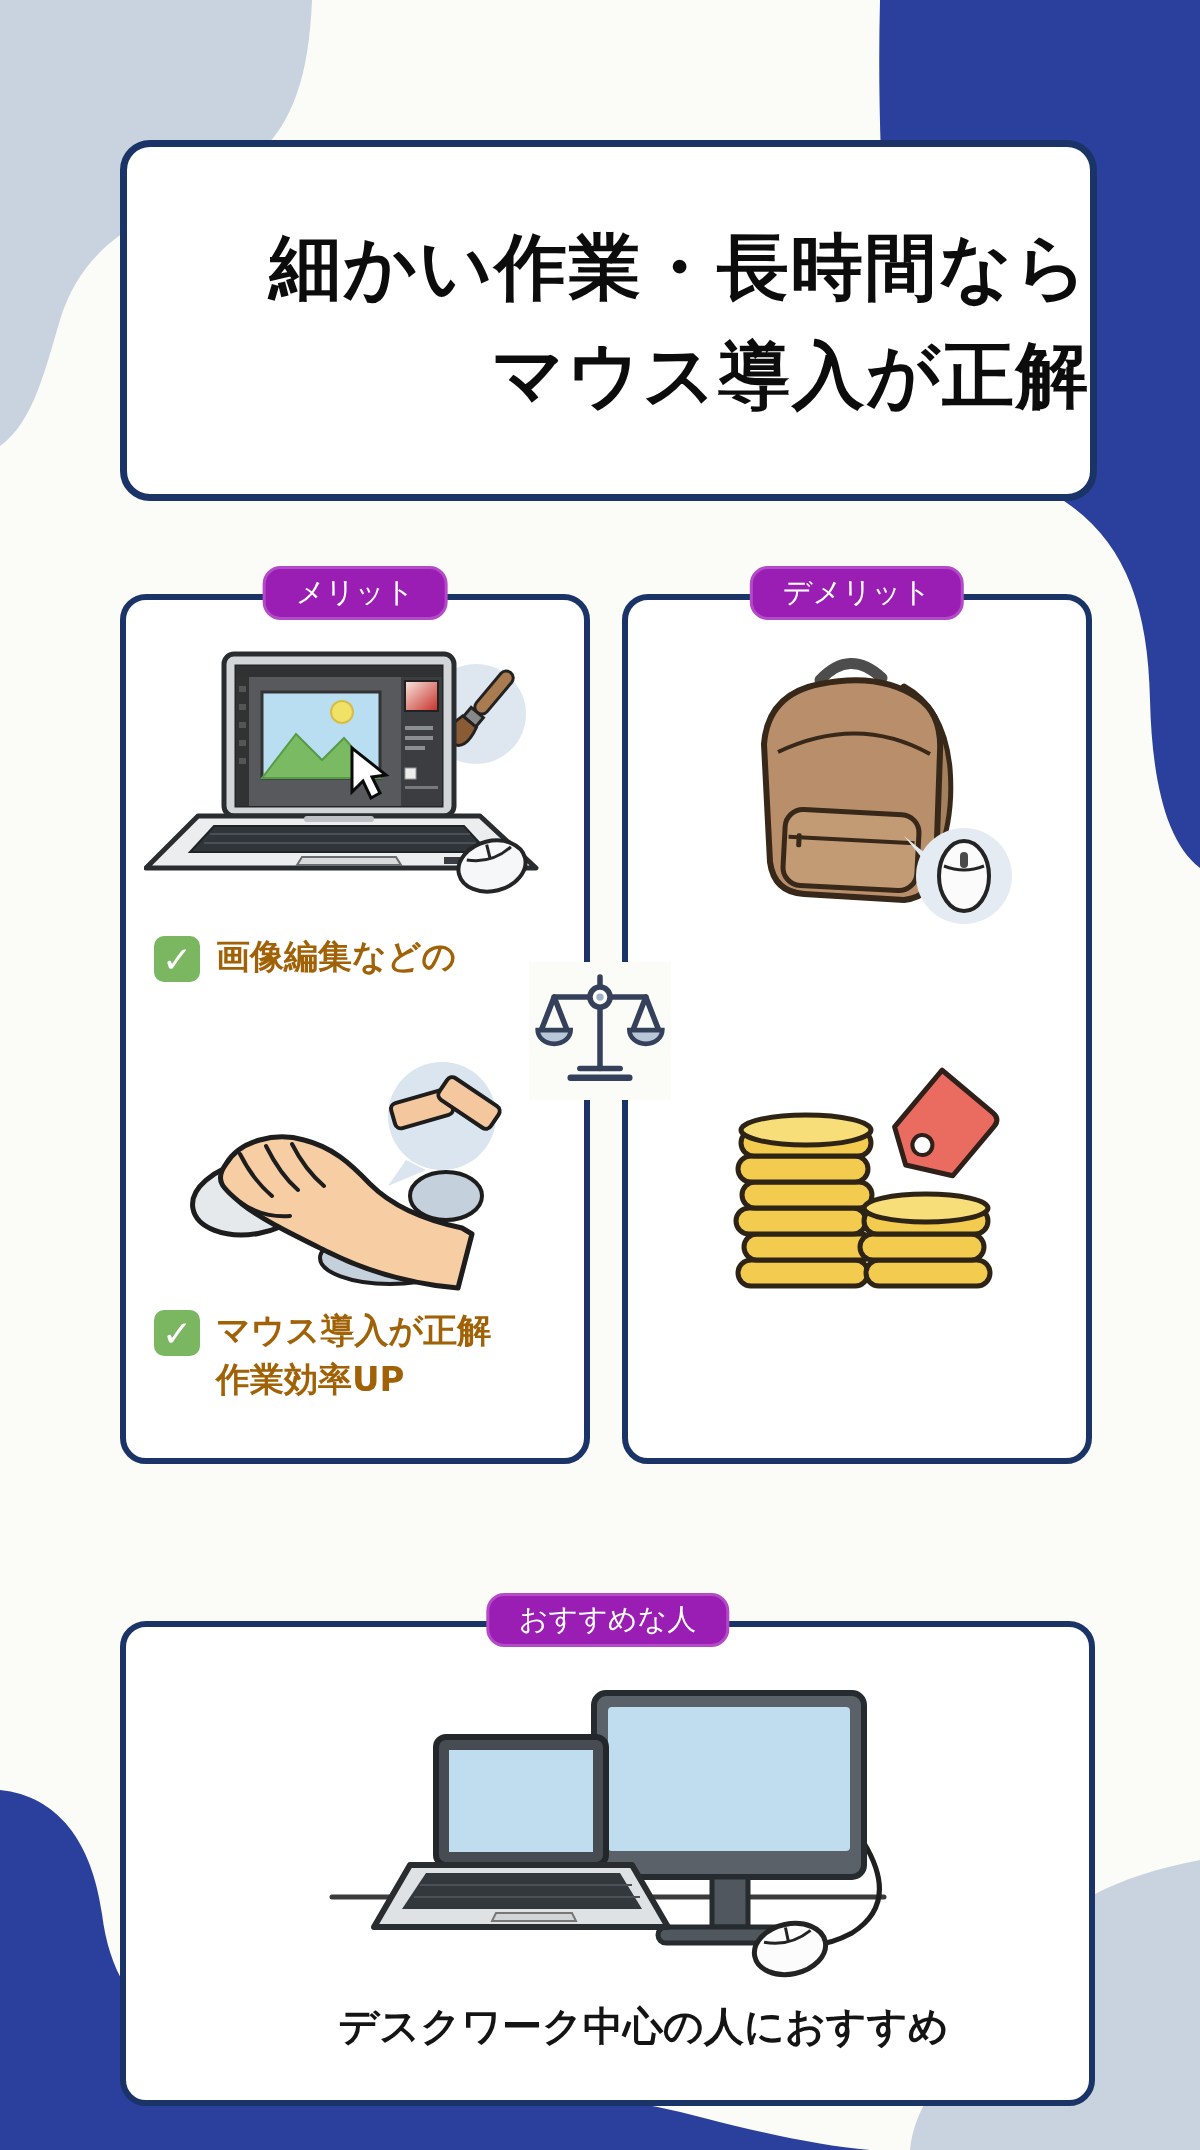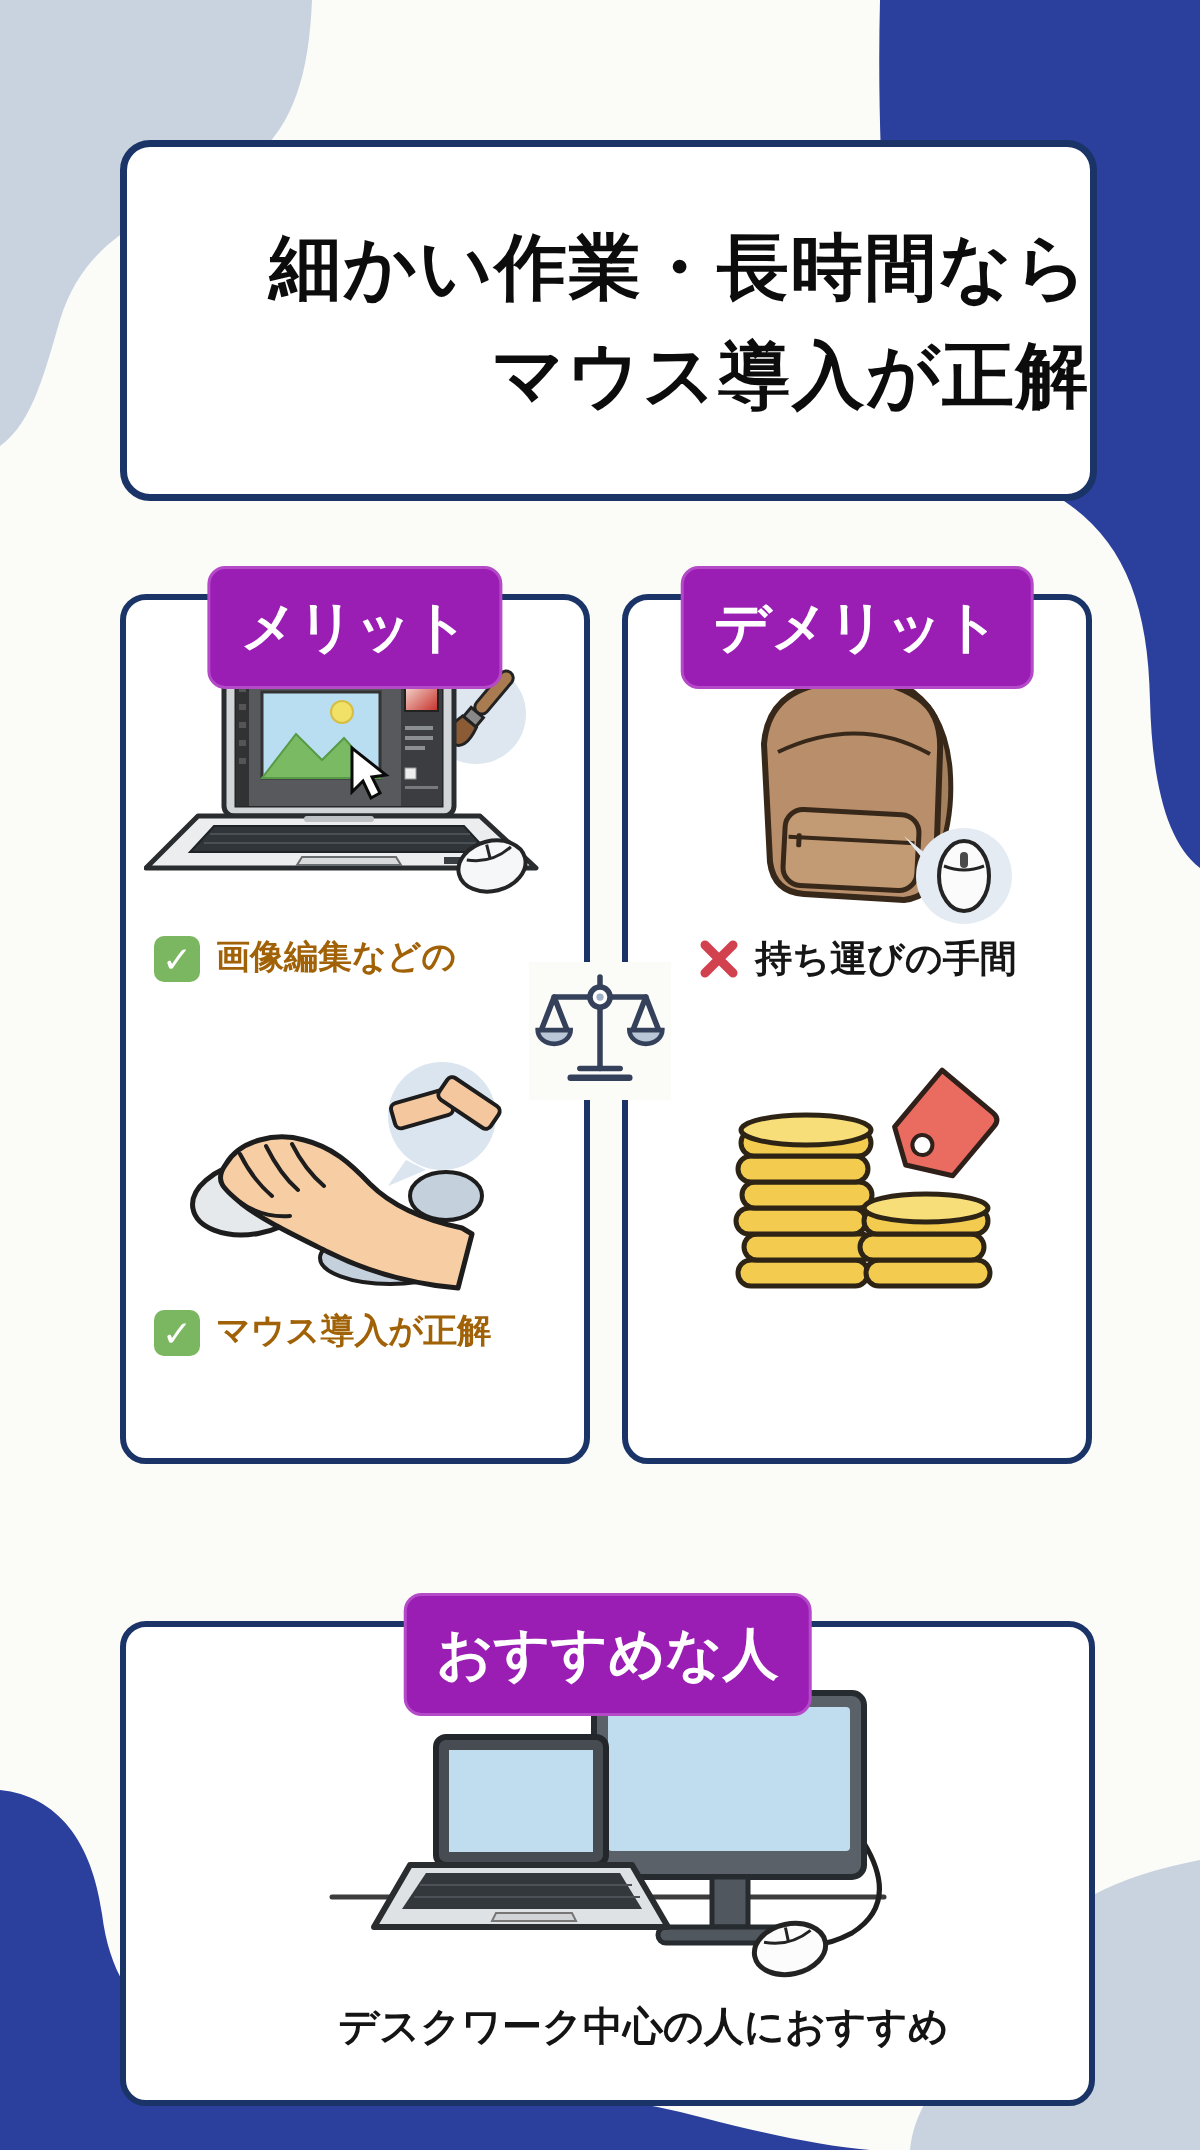--- a/index.html
+++ b/index.html
@@ -11,21 +11,21 @@
   .box{position:absolute;background:#FFFFFF;border:6px solid #1B3468;border-radius:26px;z-index:1;}
   .title-box{left:120px;top:140px;width:963px;height:347px;border-width:7px;border-radius:30px;
     display:flex;flex-direction:column;align-items:flex-end;justify-content:center;}
   .title-line{font-size:72px;font-weight:800;color:#0C0C0C;line-height:1.5;letter-spacing:2px;white-space:nowrap;}
   .panel-merit{left:120px;top:594px;width:458px;height:858px;}
   .panel-demerit{left:622px;top:594px;width:458px;height:858px;}
   .panel-recommend{left:120px;top:1621px;width:963px;height:473px;}
   .badge{
     position:absolute;top:-34px;left:50%;transform:translateX(-50%);
     background:#9A1EB4;border:3px solid #B44AC8;color:#FFFFFF;
-    font-size:56px;font-weight:700;padding:22px 30px;border-radius:18px;
+    font-size:29px;font-weight:400;padding:5px 30px;border-radius:18px;
     white-space:nowrap;z-index:3;line-height:1.3;
   }
   .illo{position:absolute;}
   .row{position:absolute;display:flex;gap:16px;align-items:flex-start;}
   .check-box{width:46px;height:46px;border-radius:10px;background:#7BB661;color:#FFFFFF;
     display:flex;align-items:center;justify-content:center;font-size:36px;font-weight:800;
     flex:0 0 auto;margin-top:4px;}
   .row-text{font-size:34px;font-weight:800;color:#a16207;line-height:1.45;}
   .x-row{justify-content:center;width:100%;align-items:center;gap:14px;}
   .x-text{font-size:37px;font-weight:800;color:#161616;white-space:nowrap;}
@@ -142,20 +142,21 @@
         <path d="M100,106 C108,122 118,136 132,148 M126,98 C134,114 144,130 158,142 M152,96 C160,112 170,126 184,138 M100,154 Q122,170 150,168" fill="none" stroke="#1D1D1D" stroke-width="4" stroke-linecap="round"></path>
       </g>
     </svg>
 
     <div class="row merit-row2">
       <div class="check-box">
         <span>✓</span>
       </div>
       <div class="row-text">
         <div>マウス導入が正解</div>
+        <div>作業効率UP</div>
       </div>
     </div>
   </section>
 
   <section class="box panel-demerit">
     <div class="badge">デメリット</div>
 
     <svg class="illo illo-backpack" viewBox="0 0 320 292" aria-hidden="true">
       <path d="M122,40 Q152,8 184,38" fill="none" stroke="#4D4D4D" stroke-width="11" stroke-linecap="round"></path>
       <path d="M206,46 Q246,68 252,128 Q256,178 240,216 L216,228 Q230,176 224,126 Q218,82 190,60 Z" fill="#A5805C" stroke="#38281A" stroke-width="5" stroke-linejoin="round"></path>
@@ -168,26 +169,20 @@
       </g>
       <g>
         <path d="M228,214 L206,196 L234,230 Z" fill="#E4EBF2"></path>
         <circle cx="266" cy="236" r="48" fill="#E4EBF2"></circle>
         <ellipse cx="266" cy="236" rx="25" ry="35" fill="#FBFBFB" stroke="#242424" stroke-width="4"></ellipse>
         <rect x="262" y="212" width="8" height="16" rx="4" fill="#4A4A4A"></rect>
         <path d="M246,226 Q266,234 286,226" stroke="#242424" stroke-width="3" fill="none"></path>
       </g>
     </svg>
 
-    <div class="row x-row demerit-row1">
-      <svg class="cross-icon" width="44" height="44" viewBox="0 0 44 44" aria-hidden="true">
-        <path d="M8,8 L36,36 M36,8 L8,36" stroke="#D2414E" stroke-width="9" stroke-linecap="round"></path>
-      </svg>
-      <div class="x-text">持ち運びの手間</div>
-    </div>
 
     <svg class="illo illo-coins" viewBox="0 0 300 240" aria-hidden="true">
       <g stroke="#2E2415" stroke-width="5">
         <rect x="30" y="198" width="130" height="26" rx="13" fill="#F2CB4F"></rect>
         <rect x="36" y="172" width="130" height="26" rx="13" fill="#F2CB4F"></rect>
         <rect x="28" y="146" width="130" height="26" rx="13" fill="#F2CB4F"></rect>
         <rect x="34" y="120" width="130" height="26" rx="13" fill="#F2CB4F"></rect>
         <rect x="30" y="94" width="130" height="26" rx="13" fill="#F2CB4F"></rect>
         <rect x="33" y="68" width="130" height="26" rx="13" fill="#F2CB4F"></rect>
         <ellipse cx="98" cy="68" rx="65" ry="15" fill="#F7DE78"></ellipse>

